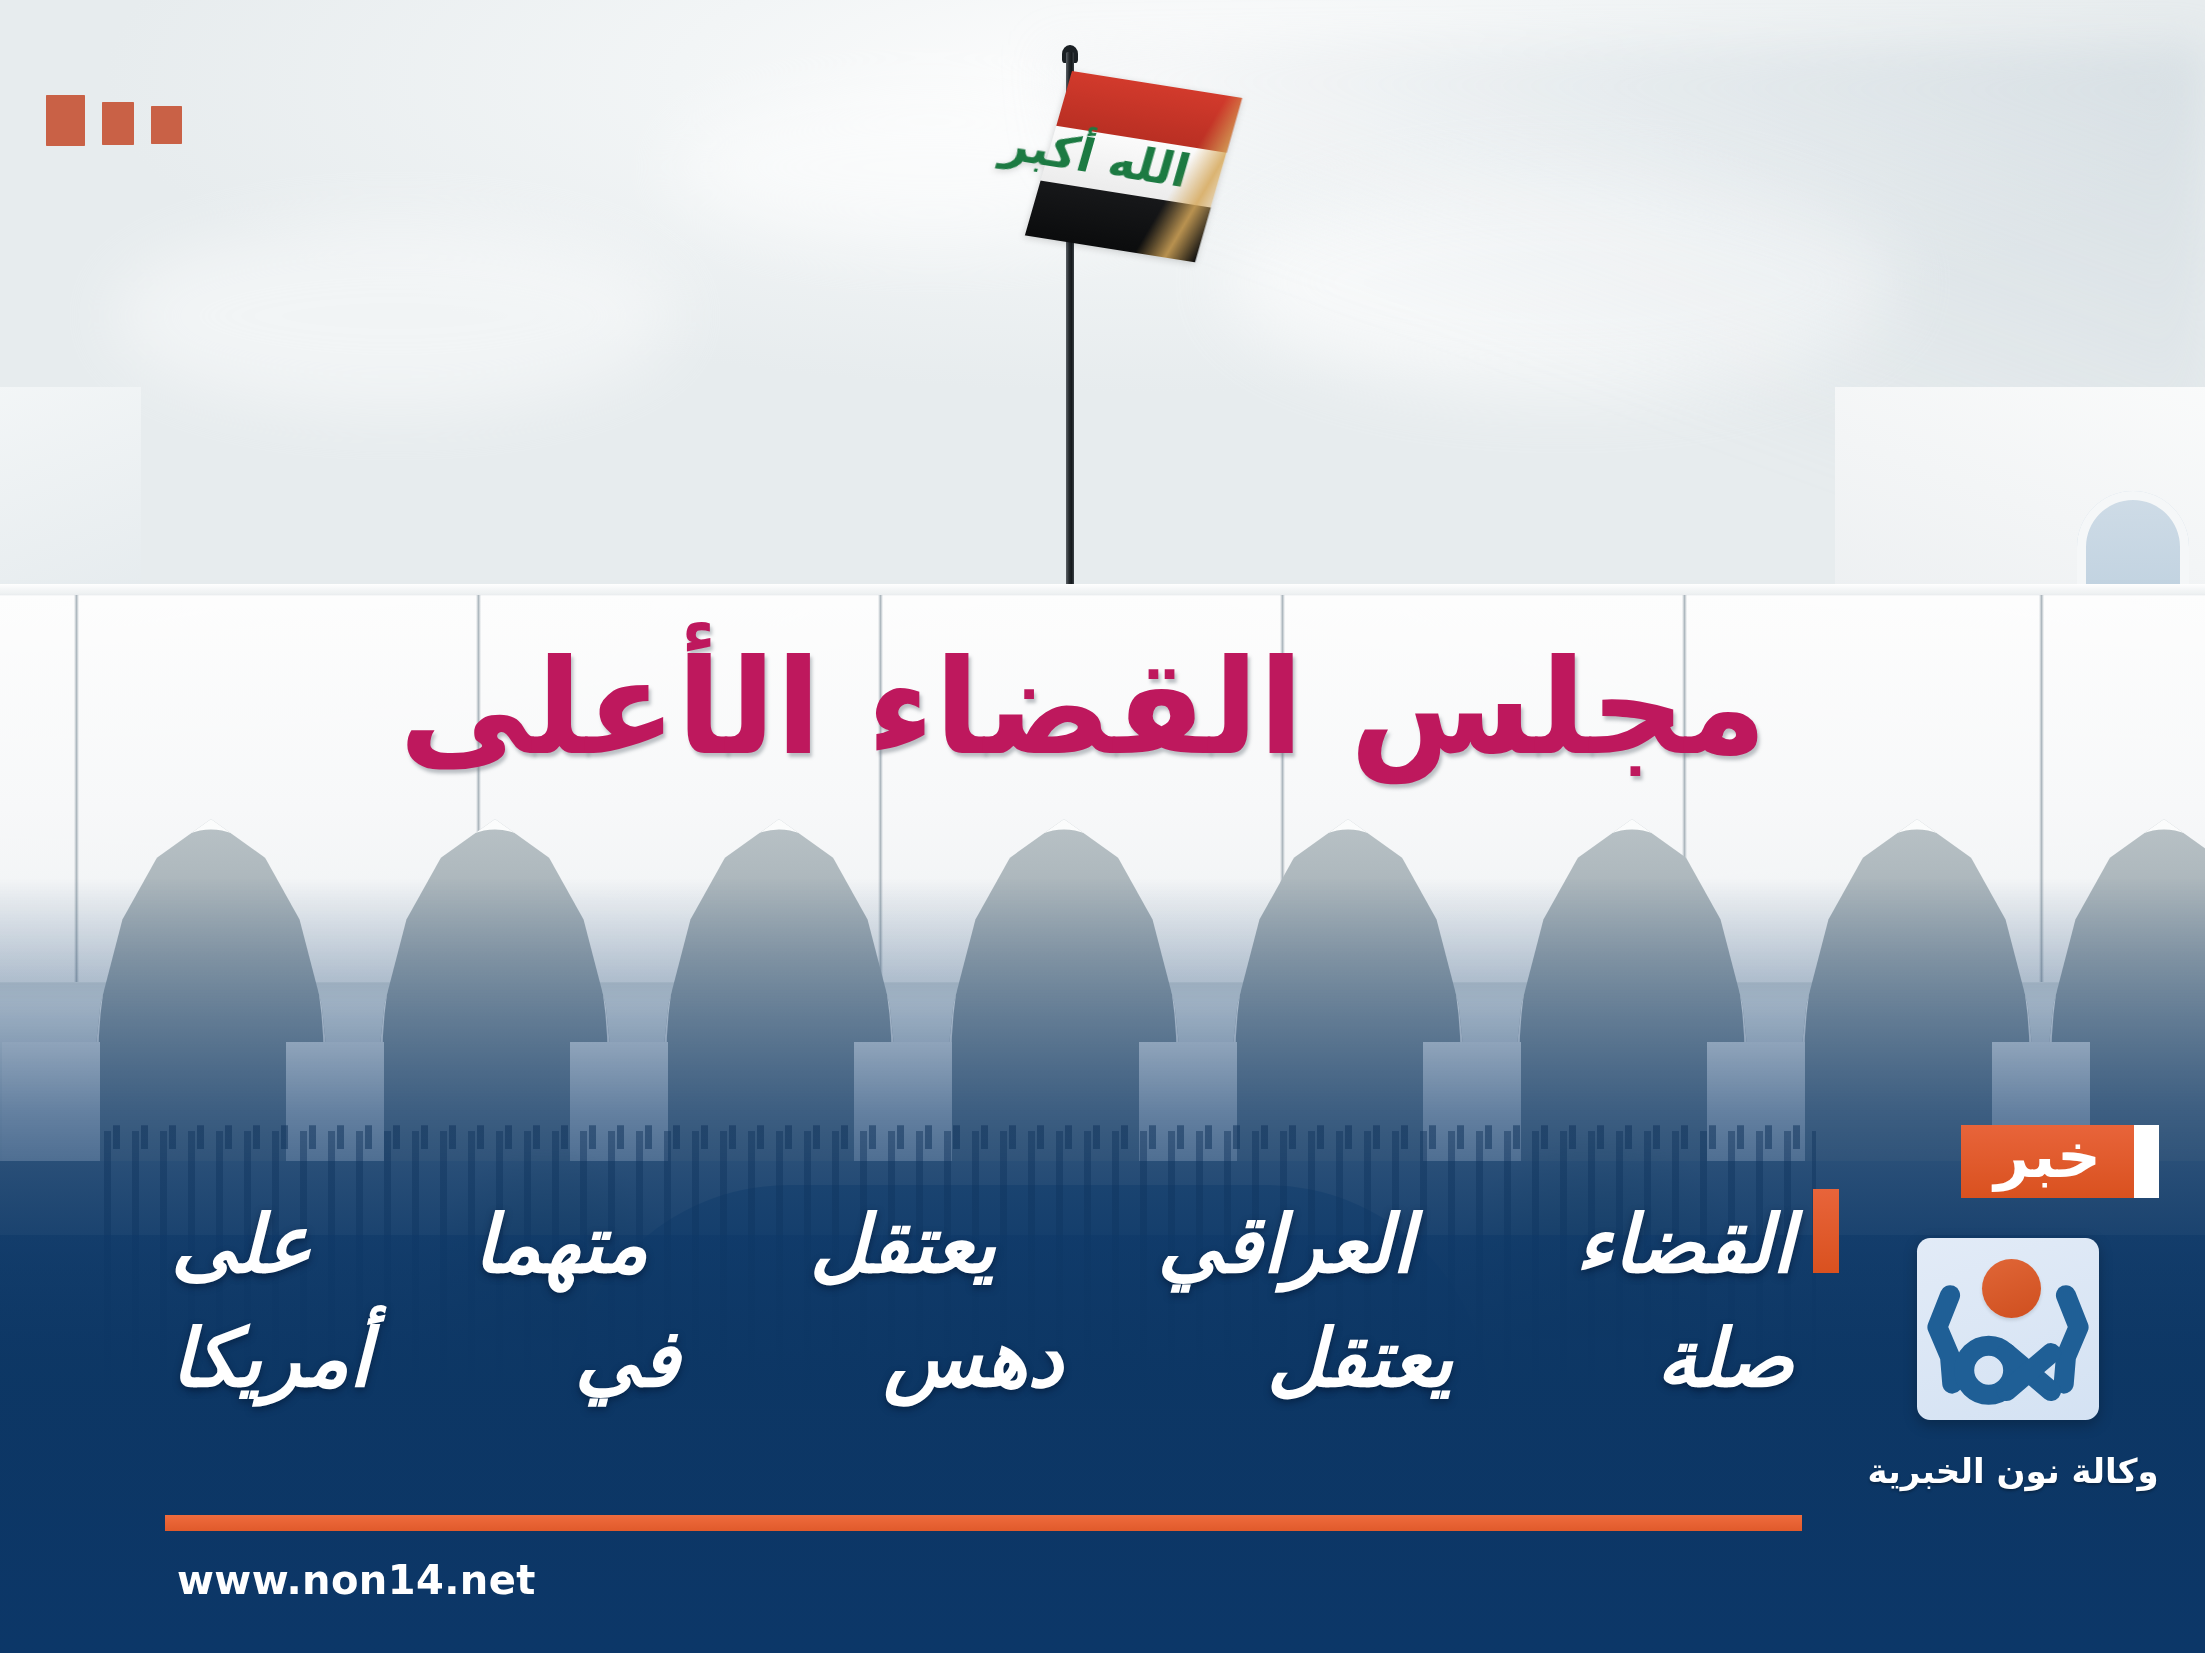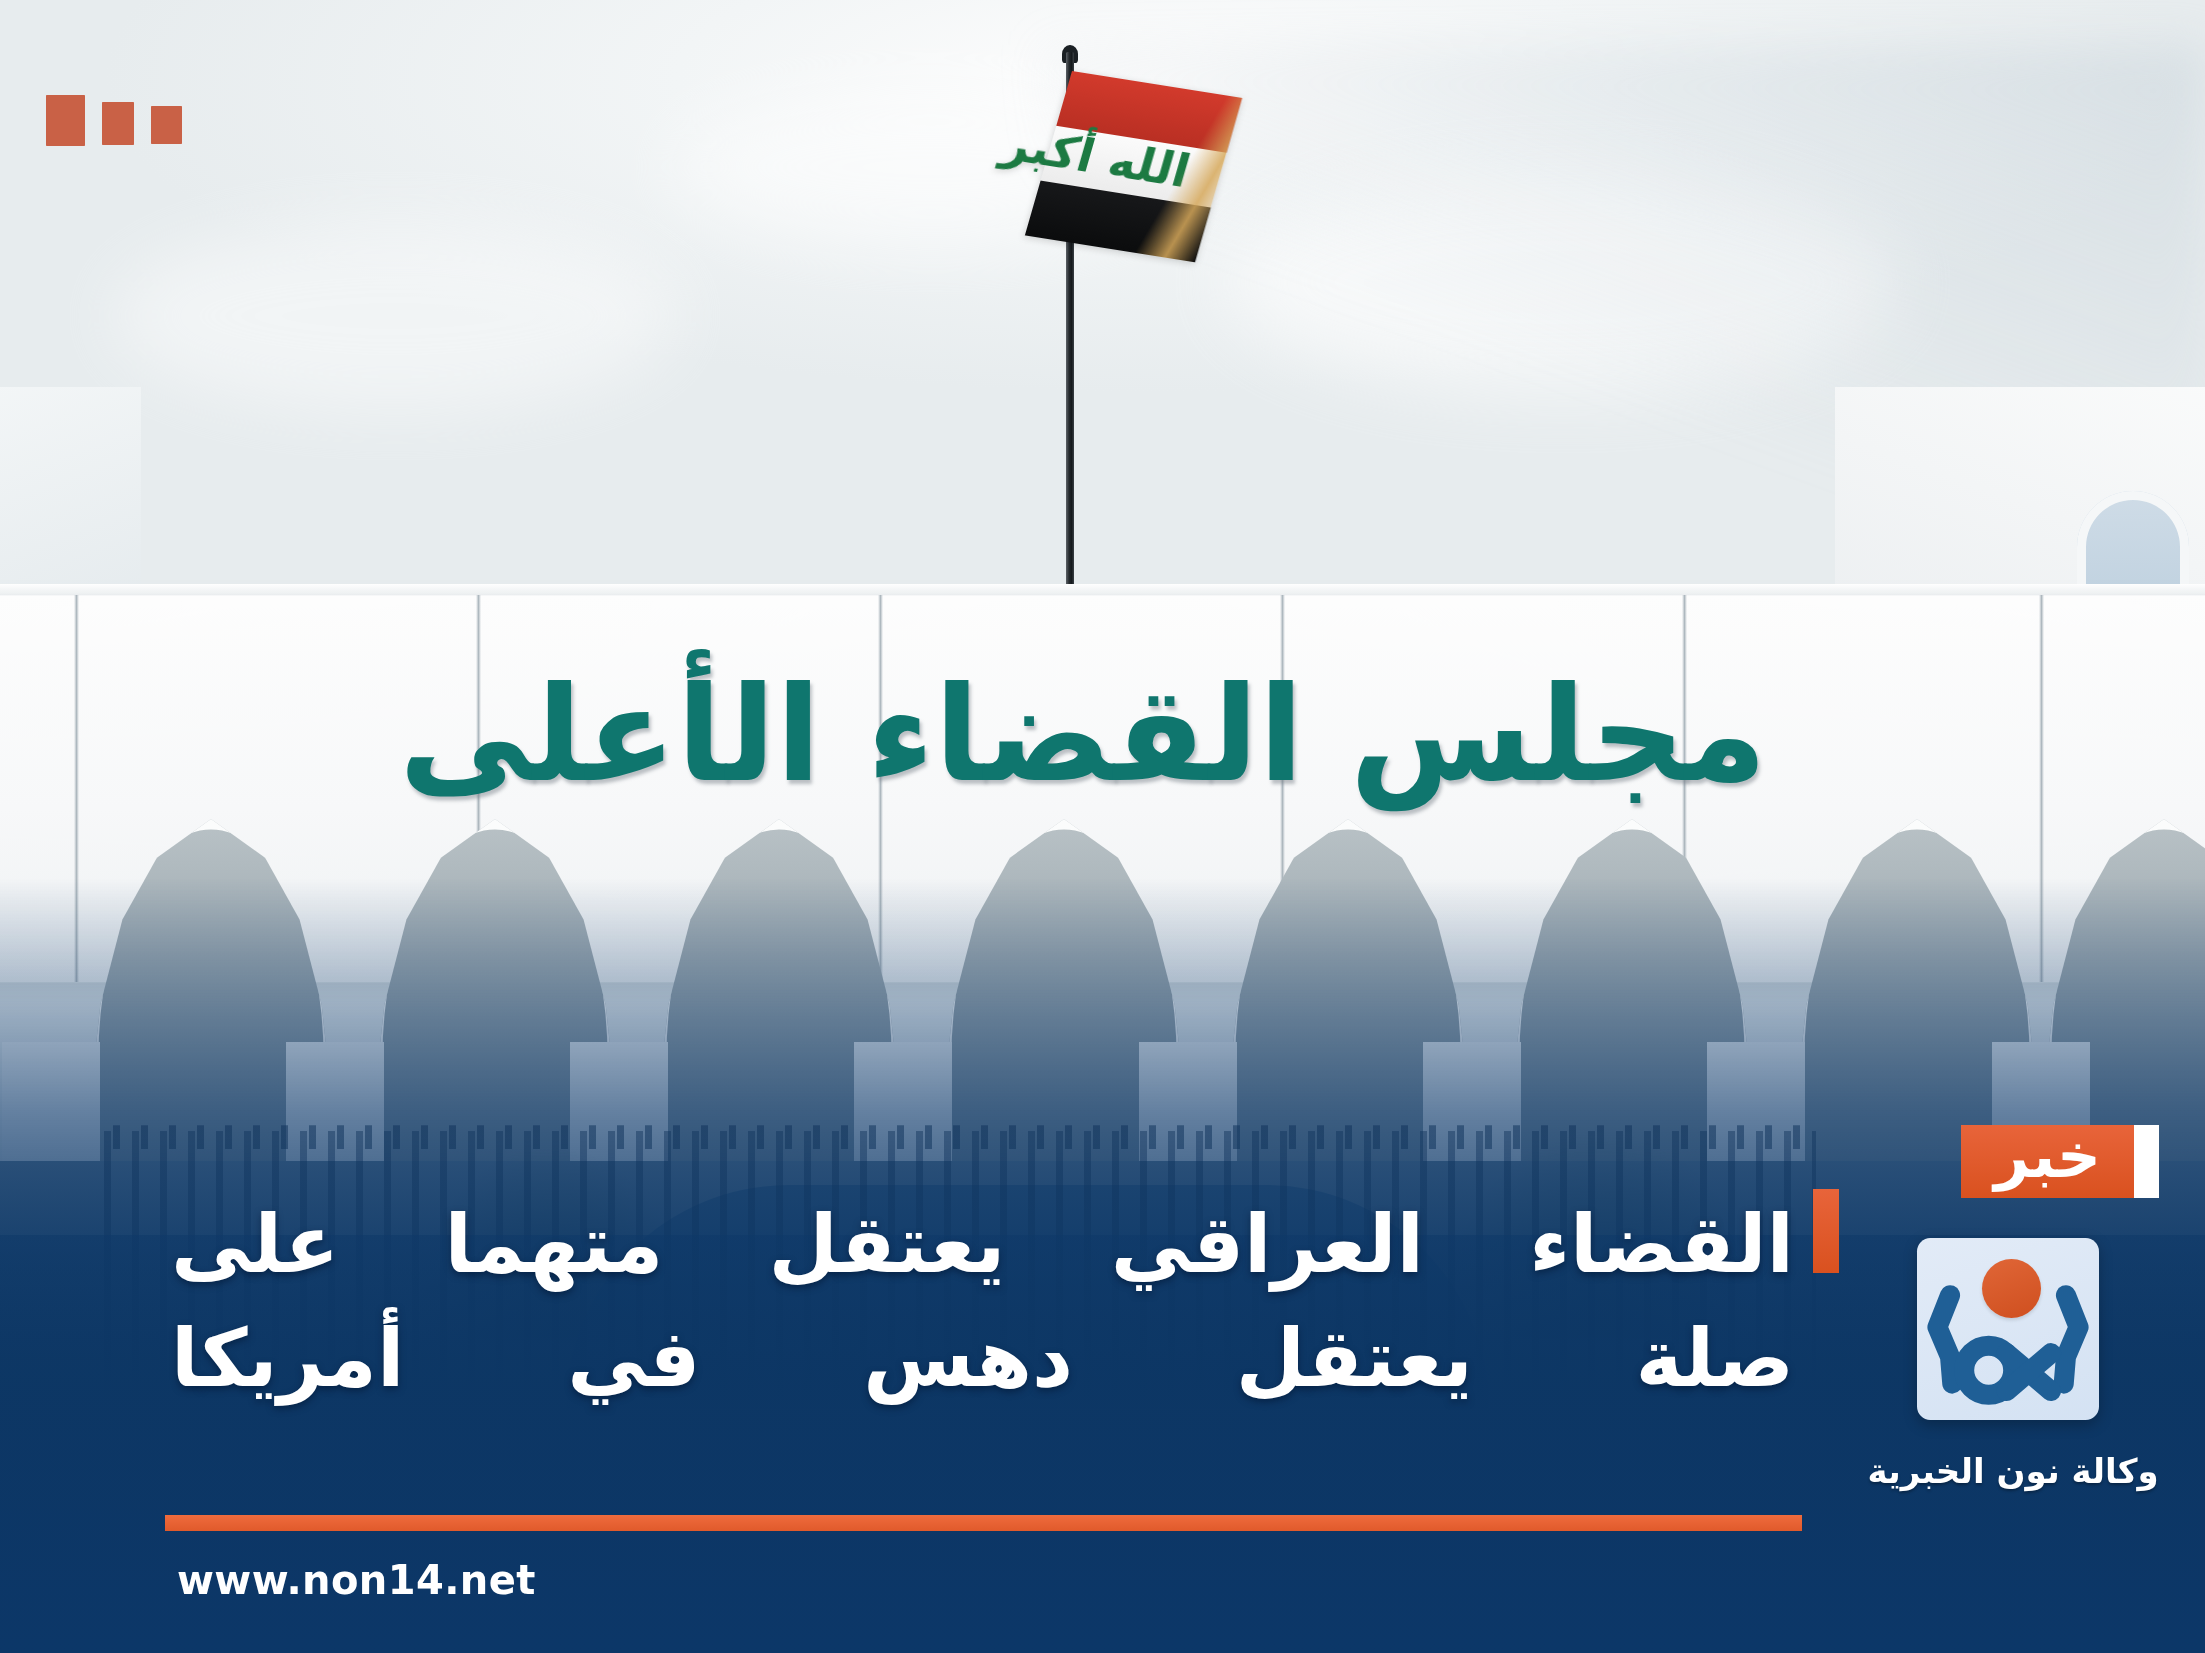--- a/index.html
+++ b/index.html
@@ -97,24 +97,24 @@
   }
   .right-arch{
     position:absolute;left:2077px;top:491px;width:112px;height:141px;
     background:linear-gradient(180deg,#cfdce7,#bccfde);
     border-radius:56px 56px 0 0;
     box-shadow:inset 0 0 0 9px #f5f7f8;
   }
 
   
   .inscription{
-    position:absolute;left:484px;top:622px;width:1198px;height:223px;
+    position:absolute;left:484px;top:595px;width:1198px;height:223px;
     display:flex;align-items:center;justify-content:center;
     direction:rtl;
-    color:#0f766e;
+    color:#be185d;
     font-size:132px;font-weight:700;line-height:1;
     letter-spacing:4.5px;
     text-shadow:2.2px 3.7px 3.7px rgba(110,120,128,.45);
     white-space:nowrap;
   }
 
   
   .arcade{position:absolute;left:0;top:819px;width:2205px;height:476px;}
   .arch{
     position:absolute;top:0;width:246px;height:387px;
@@ -240,21 +240,21 @@
 
   
   .headline{
     position:absolute;left:171px;top:1188px;width:1623px;
     direction:rtl;text-align:justify;text-align-last:justify;
     color:#ffffff;
     font-size:80px;font-weight:700;line-height:1.42;
     letter-spacing:0;
     text-shadow:0 3px 7.4px rgba(0,20,48,.55);
   }
-  .headline .ln{display:block;}
+  .headline .ln{display:block;font-style:italic;}
   .headline .ln2{text-align:justify;text-align-last:justify;}
 
   .accent-bar{
     position:absolute;left:1813px;top:1189px;width:26px;height:84px;
     background:linear-gradient(180deg,#e8643a,#d9511f);
   }
 
   
   .hrule{
     position:absolute;left:165px;top:1515px;width:1637px;height:16.4px;

